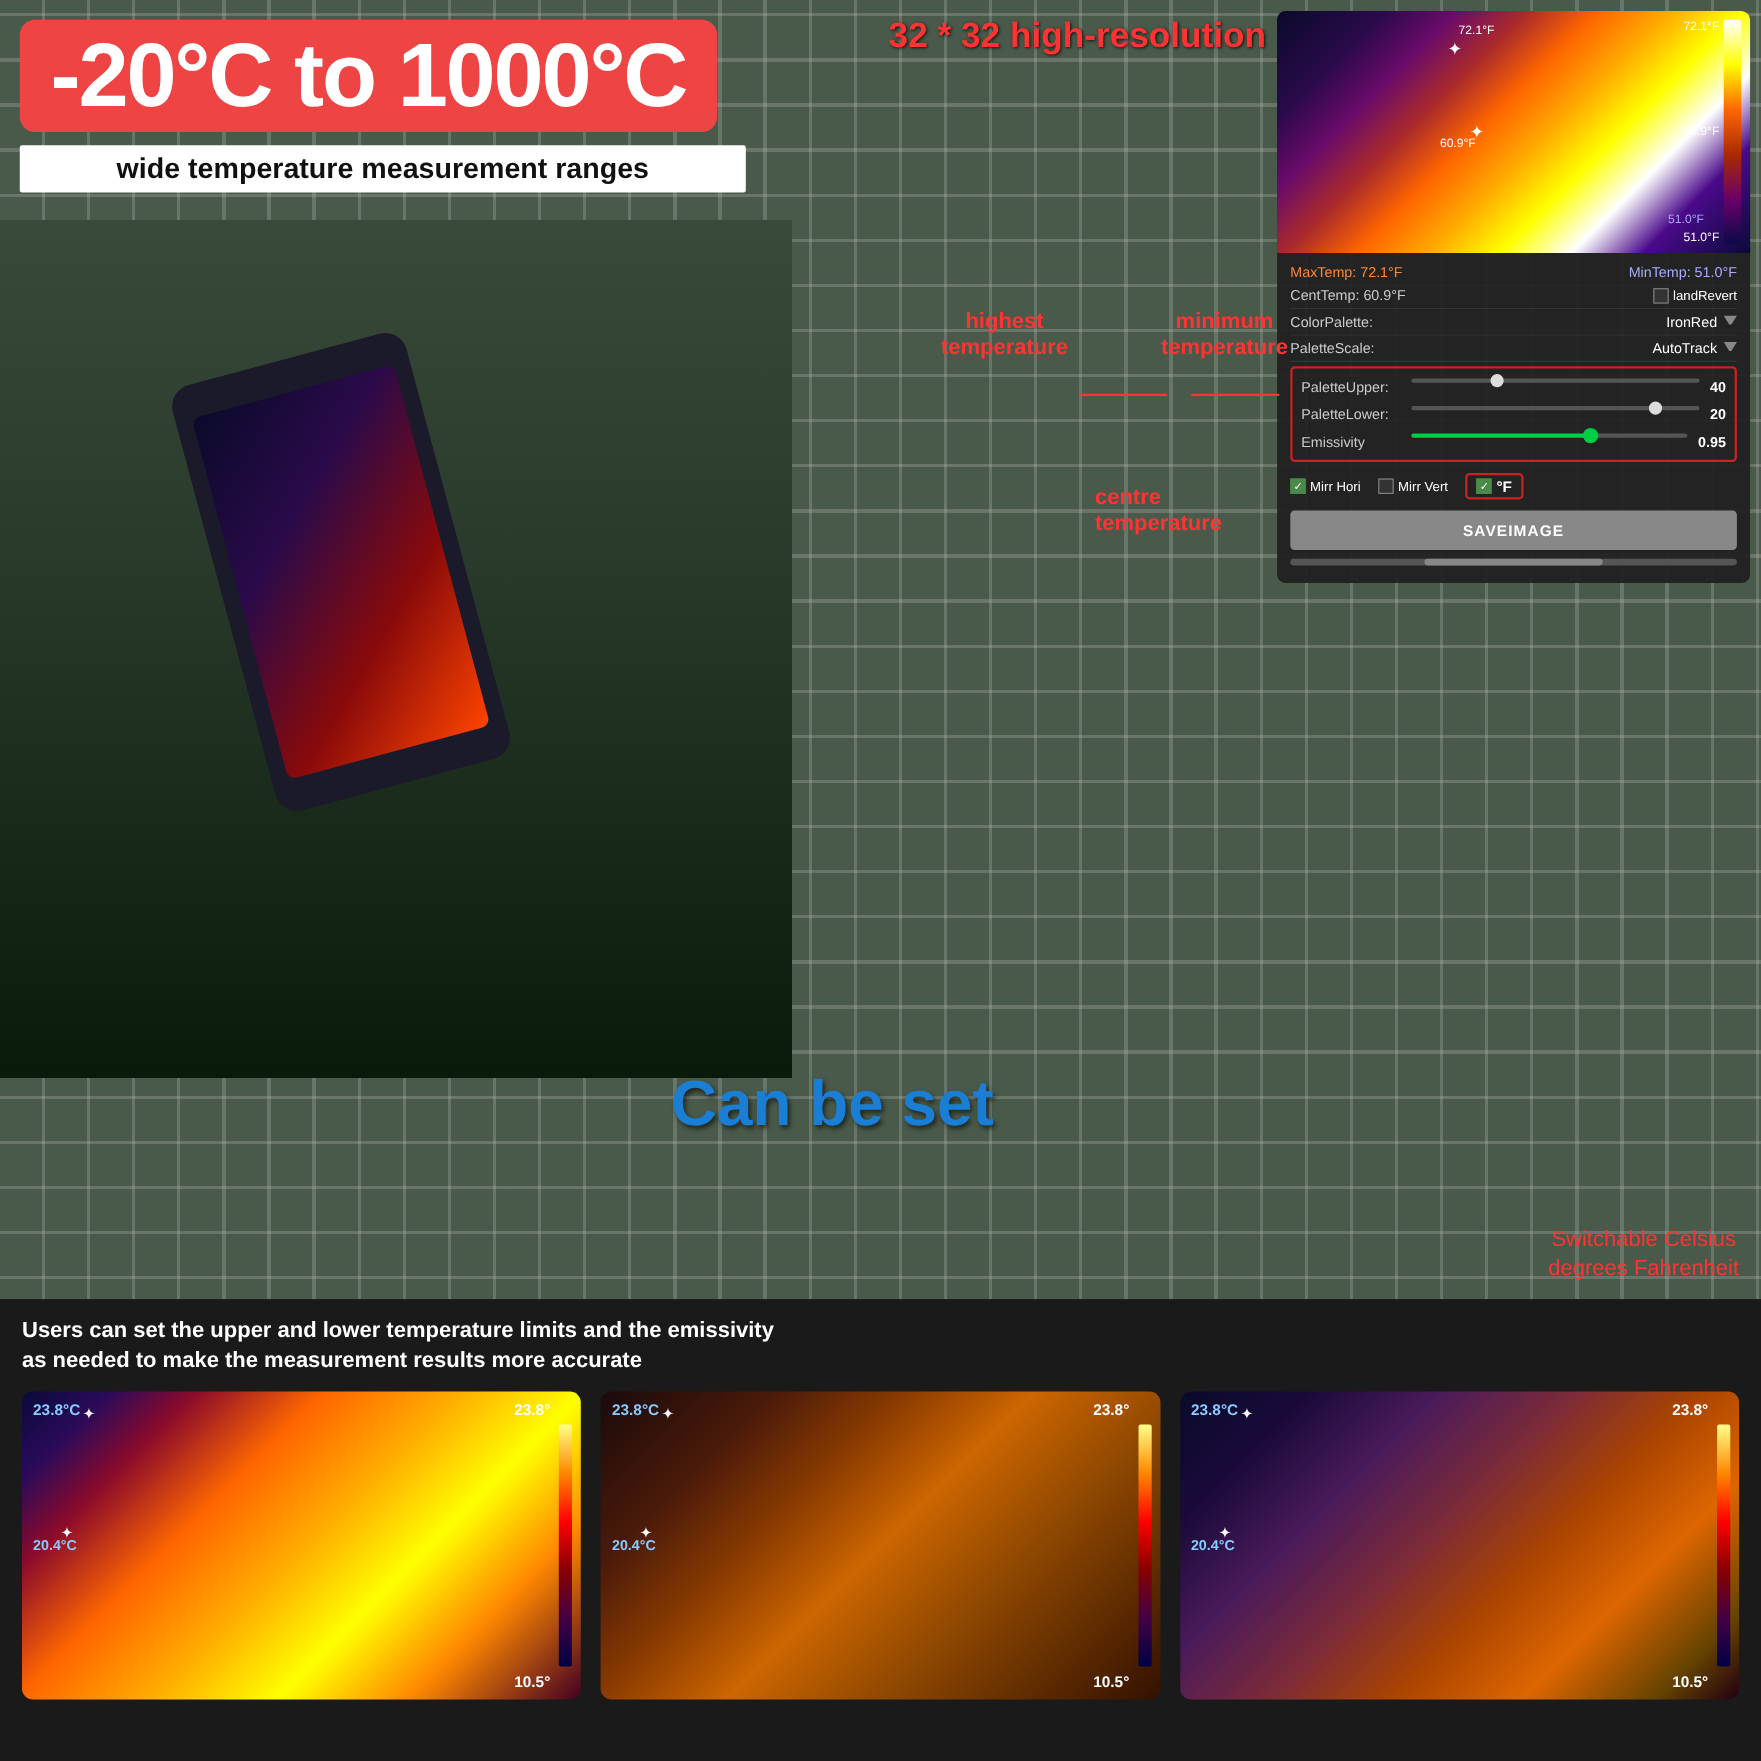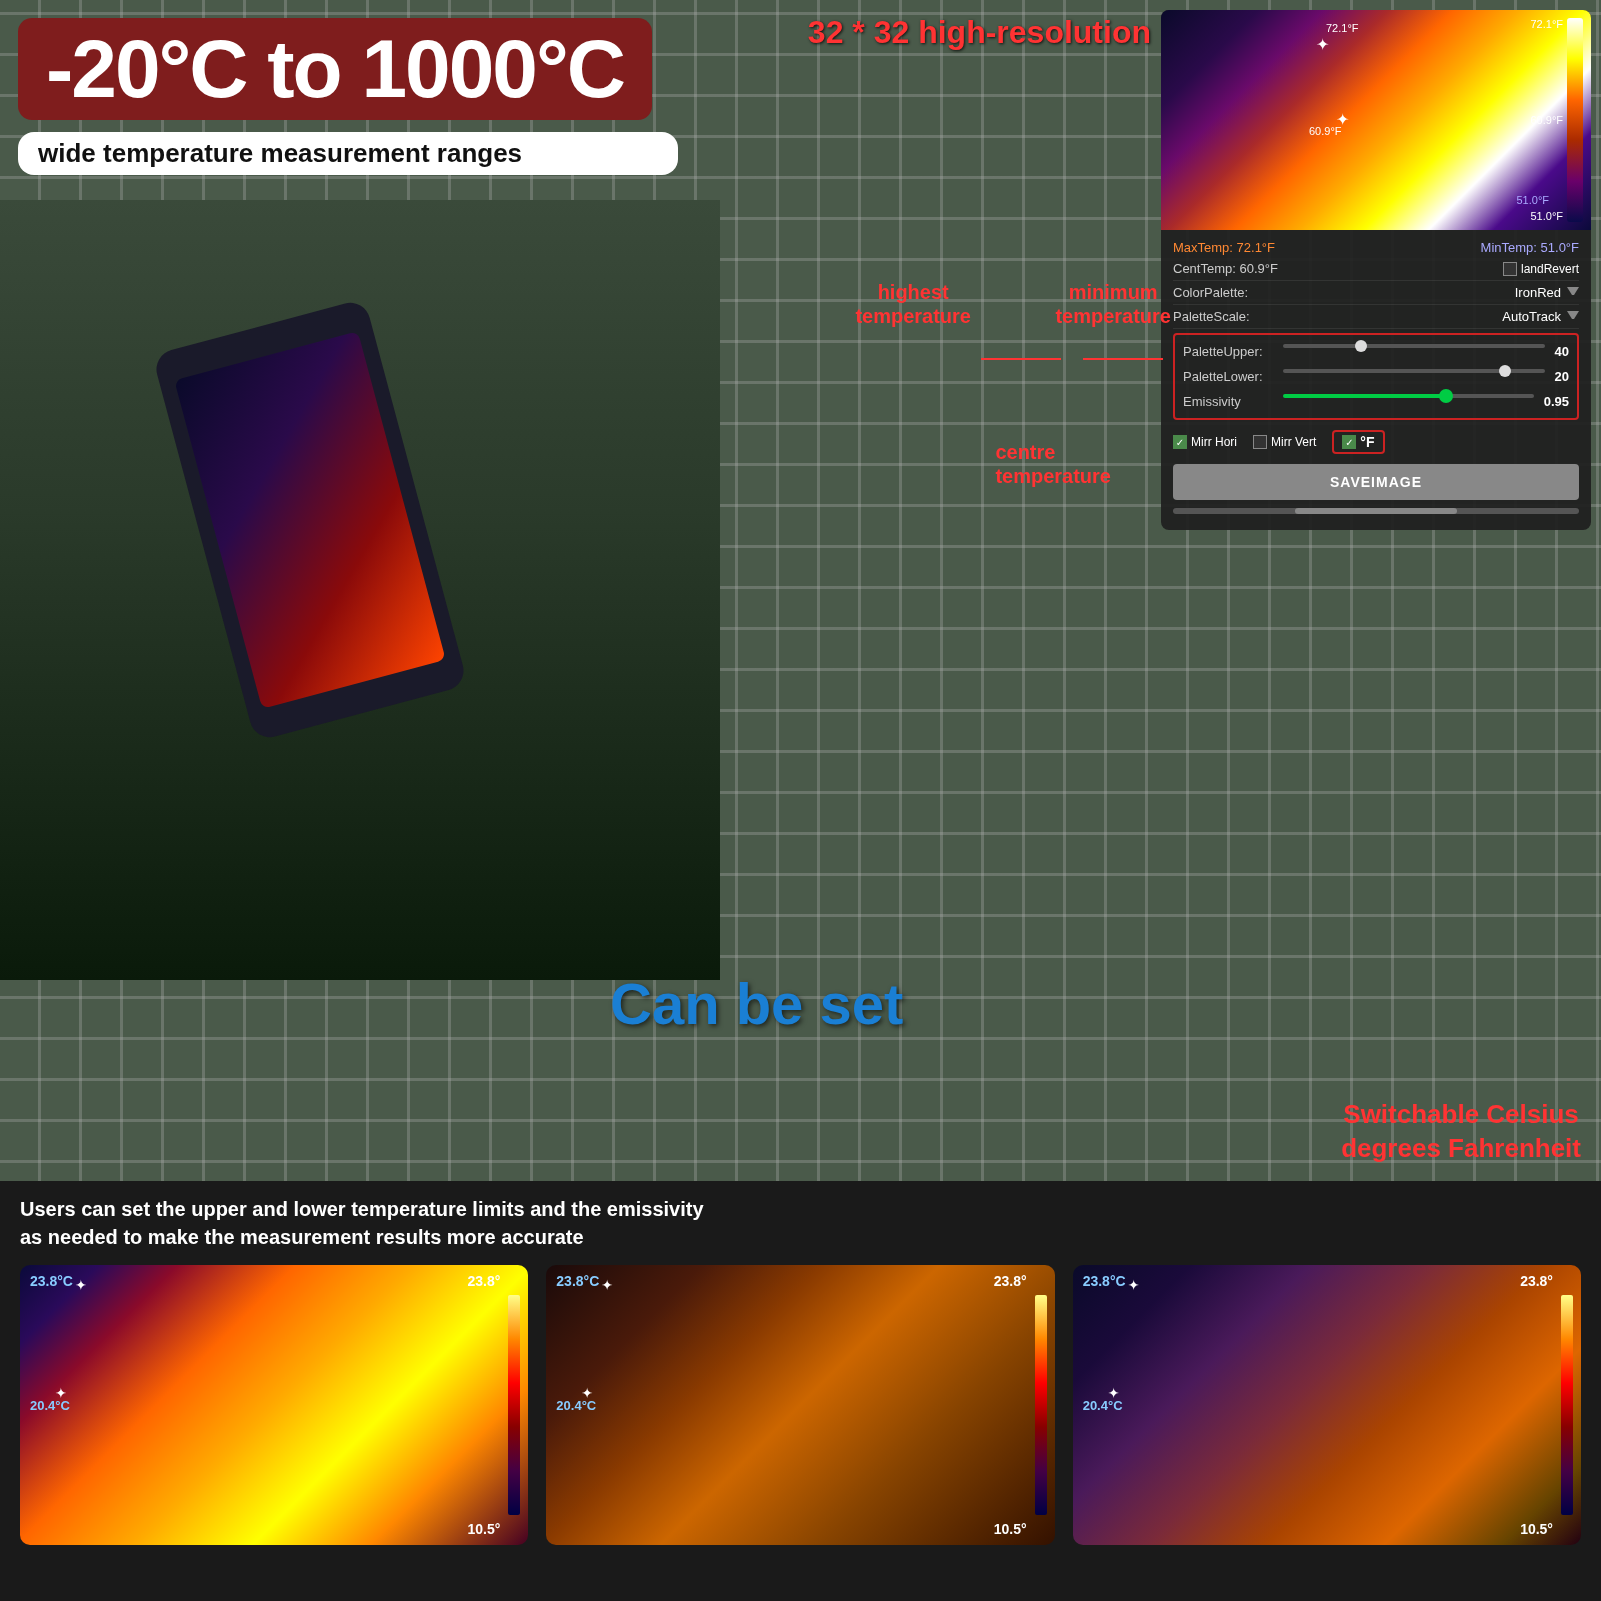--- a/index.html
+++ b/index.html
@@ -33,41 +33,41 @@
 
     
     .header-box {
       position: absolute;
       top: 18px;
       left: 18px;
       width: 660px;
     }
 
     .temp-range-banner {
-      background: #7f1d1d;
+      background: #ef4444;
       border-radius: 14px;
       padding: 10px 28px;
       display: inline-block;
       margin-bottom: 8px;
       text-align: center;
     }
 
     .temp-range-text {
       font-size: 82px;
       font-weight: 900;
       color: white;
       letter-spacing: -2px;
       line-height: 1.0;
     }
 
     .temp-range-sub {
       background: white;
-      border-radius: 16px;
+      border-radius: 2px;
       padding: 6px 20px;
-      text-align: left;
+      text-align: center;
       margin-top: 4px;
     }
 
     .temp-range-sub-text {
       font-size: 26px;
       font-weight: 900;
       color: #111;
     }
 
     
@@ -453,22 +453,22 @@
       position: absolute;
       font-size: 14px;
       color: white;
     }
 
     
     .annotation-switchable {
       position: absolute;
       bottom: 435px;
       right: 20px;
-      font-size: 26px;
-      font-weight: 700;
+      font-size: 20px;
+      font-weight: 400;
       color: #ff3333;
       text-align: center;
       line-height: 1.3;
     }
 
     
     .unit-toggle-box {
       border: 2px solid #cc2222;
       border-radius: 4px;
       padding: 2px 8px;

